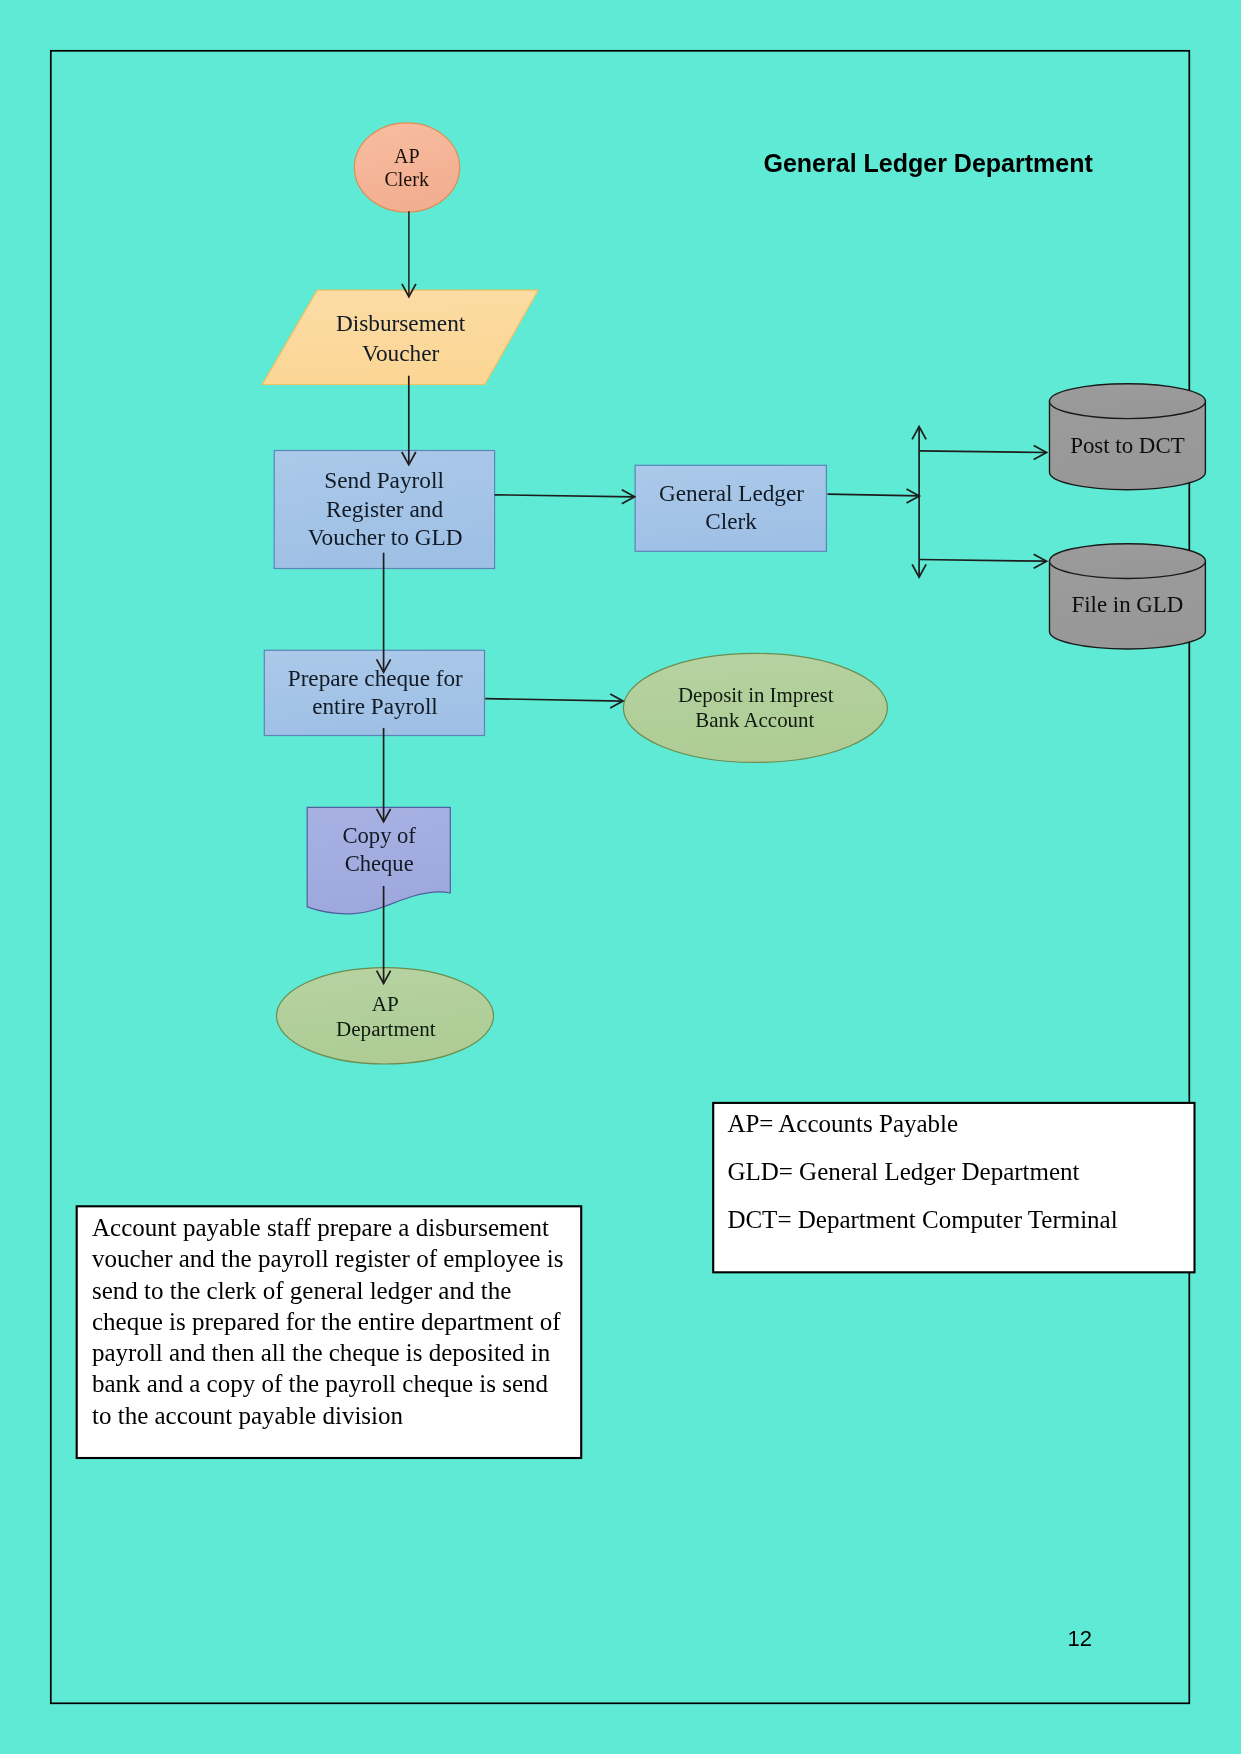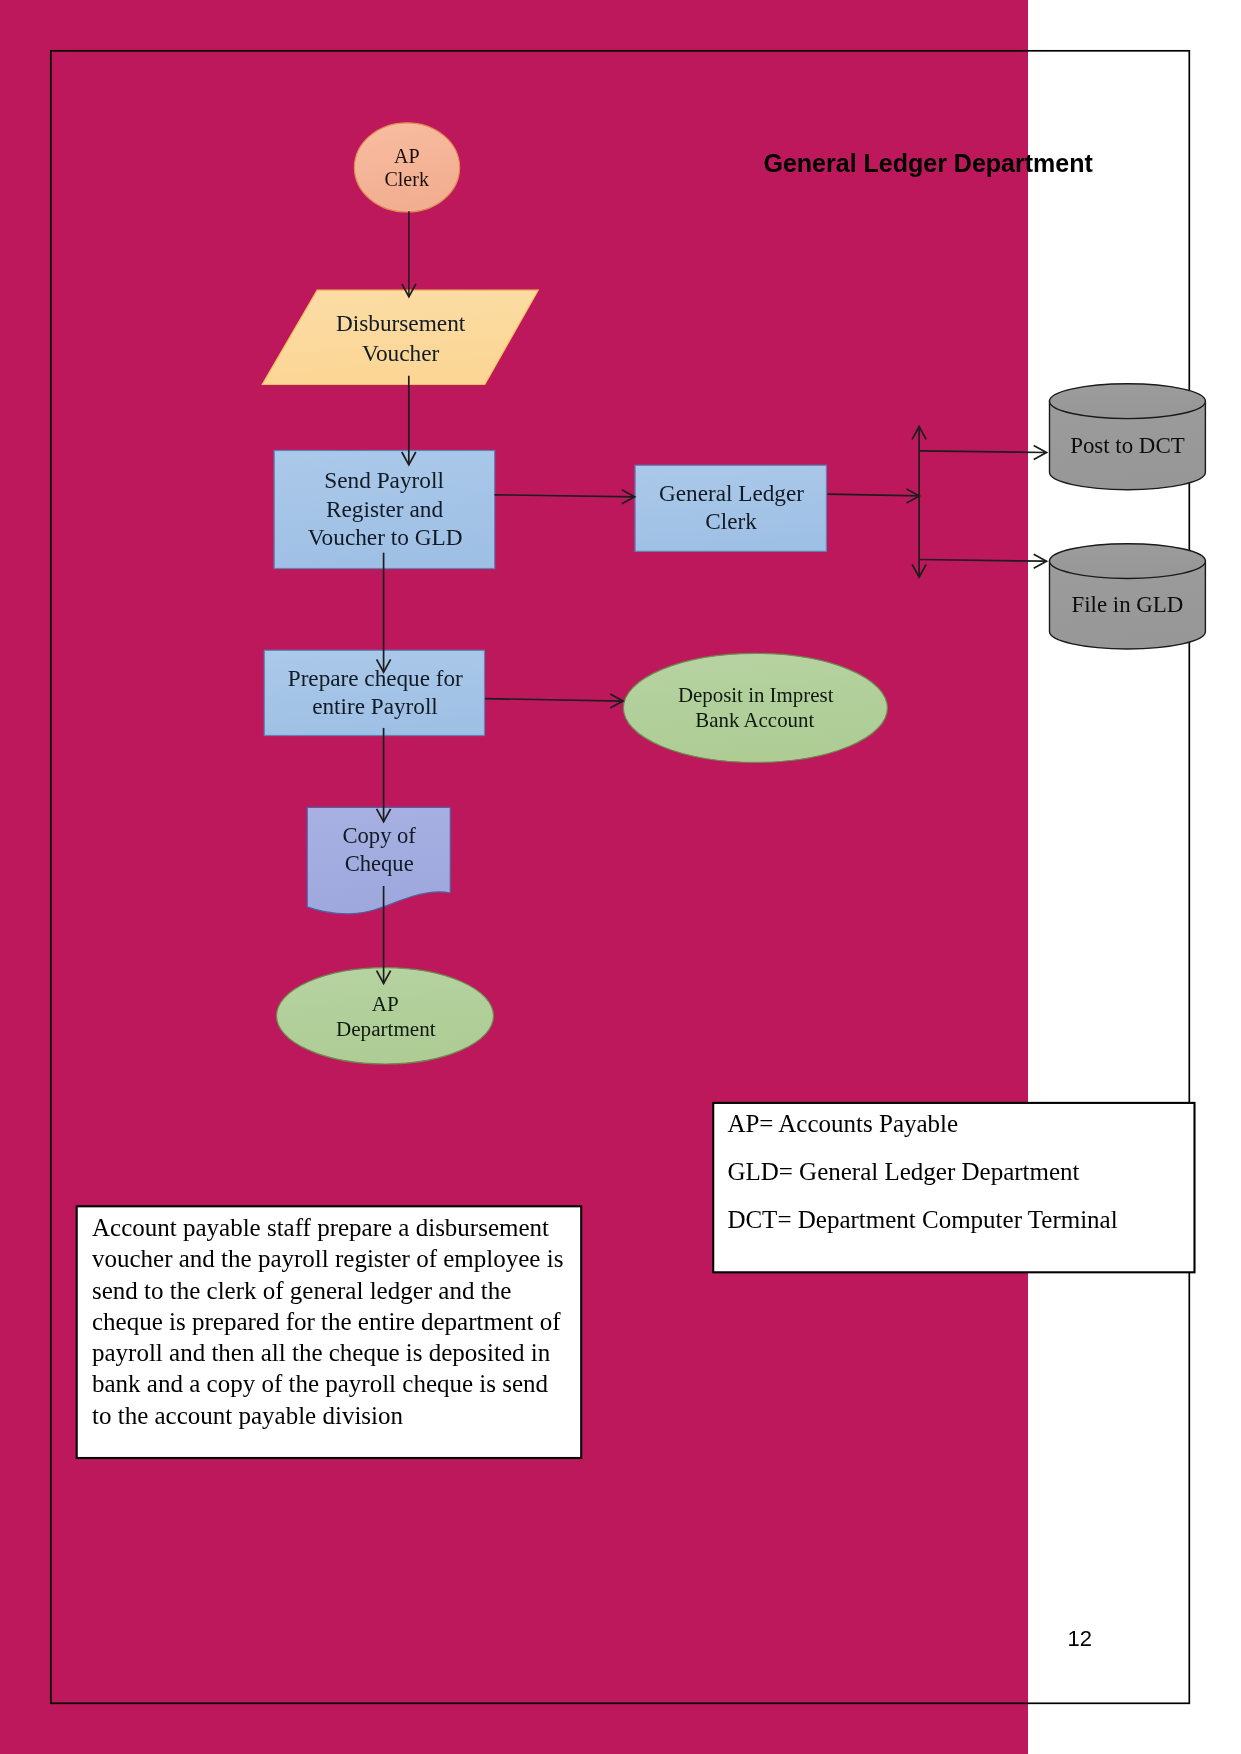--- a/index.html
+++ b/index.html
@@ -1,19 +1,19 @@
 <!DOCTYPE html>
 <html><head>
 <meta charset="utf-8">
 <title>General Ledger Department Flowchart</title>
 <style>
   html, body { margin:0; padding:0; background:#ffffff; }
   body { width:1241px; height:1754px; overflow:hidden;
          font-family:"Liberation Serif", serif; color:#000; }
-  #page { position:relative; width:1028px; height:1754px; background:#be185d; }
+  #page { position:relative; width:1241px; height:1754px; background:#5eead4; }
   #diagram { position:absolute; left:0; top:0; display:block; }
   .nodetext { font-family:"Liberation Serif", serif; font-size:20px; fill:#111a25; text-anchor:middle; }
   .graytext { fill:#0d0d0d; }
   .greentext { fill:#0f1a10; }
   .orangetext { fill:#1b1008; }
   .heading { font-family:"Liberation Sans", sans-serif; font-size:25px; font-weight:bold; fill:#000; }
   .boxtext { font-family:"Liberation Serif", serif; font-size:25px; fill:#000; }
   .pagenum { font-family:"Liberation Sans", sans-serif; font-size:22px; fill:#000; }
   .conn { stroke:#1d1d1d; fill:none; }
 </style>

